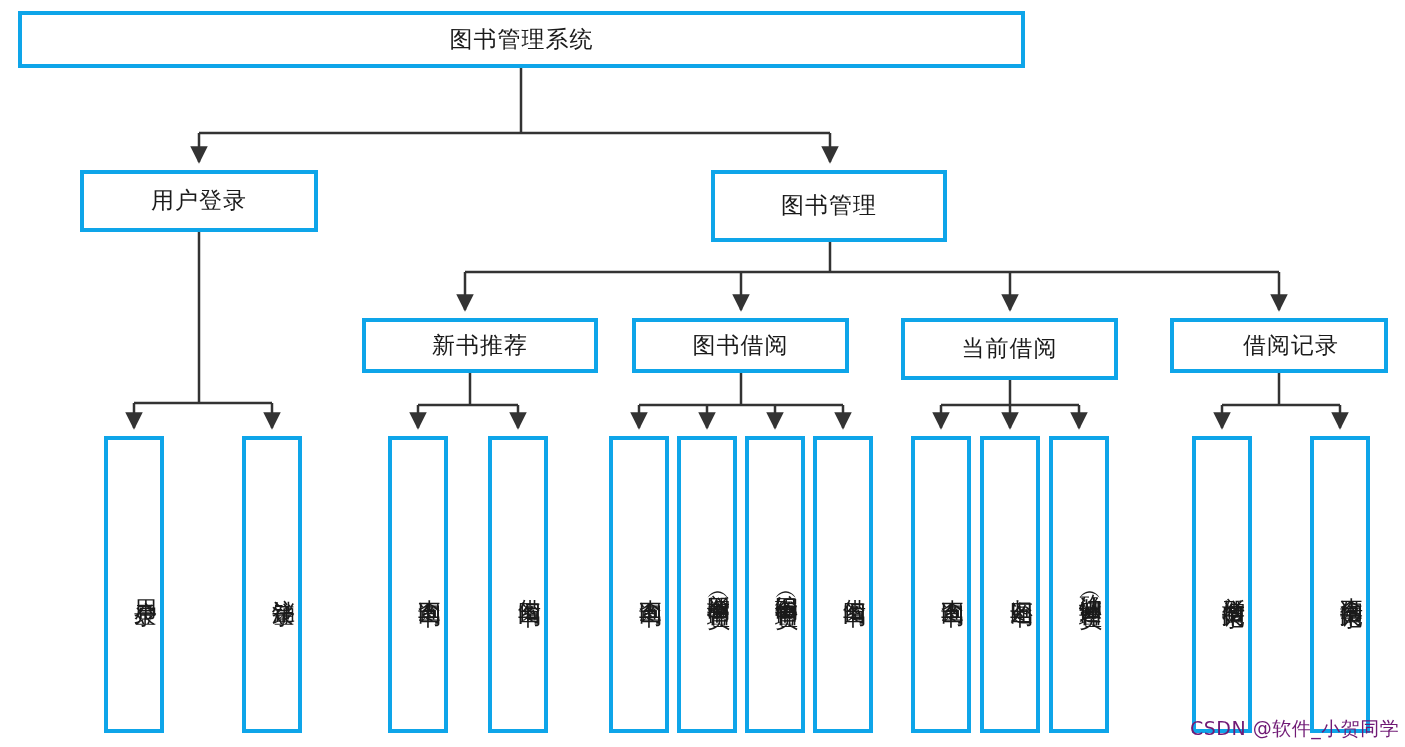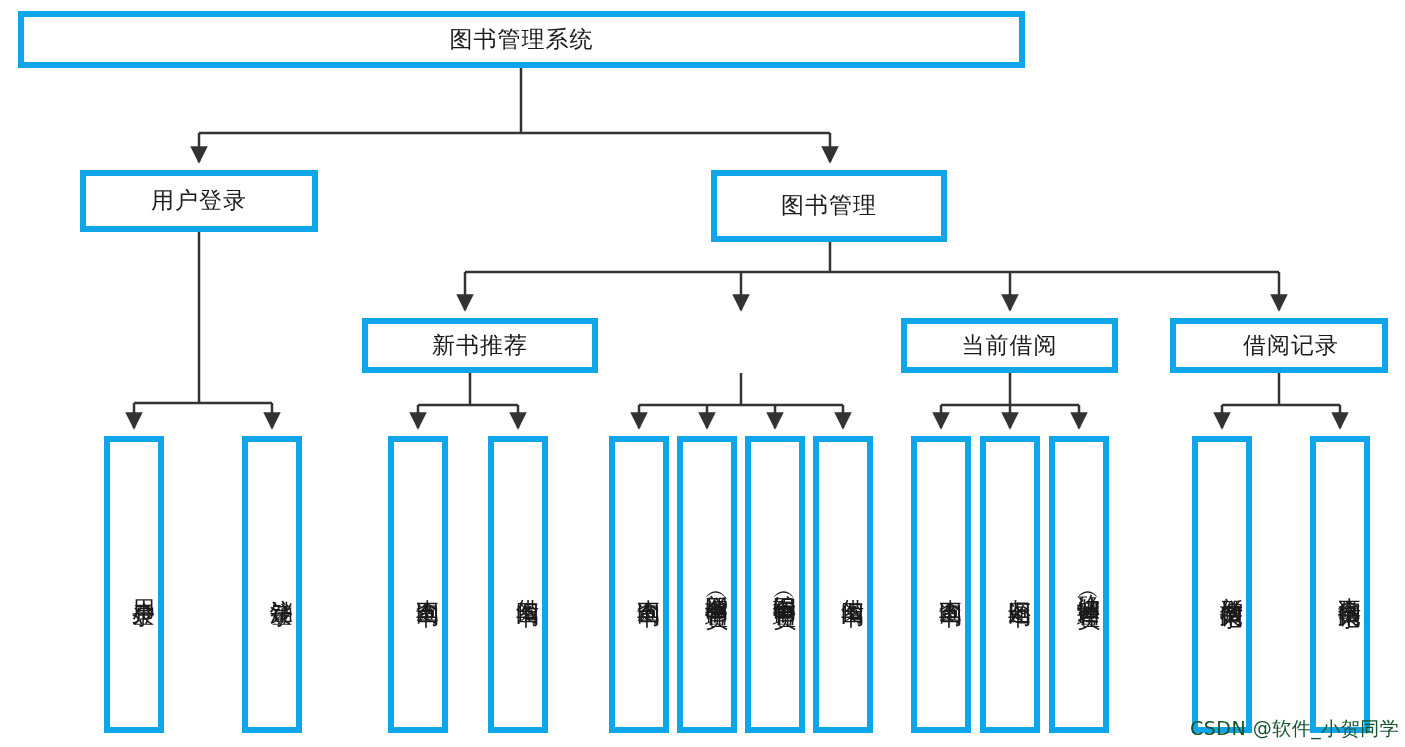--- a/index.html
+++ b/index.html
@@ -23,21 +23,21 @@
     left: 0;
     top: 0;
     width: 1405px;
     height: 747px;
     pointer-events: none;
   }
   .node {
     position: absolute;
     box-sizing: border-box;
     background: #ffffff;
-    border: 6px solid #0ea5e9;
+    border: 4px solid #0ea5e9;
     display: flex;
     align-items: center;
     justify-content: center;
     color: #1a1a1a;
   }
   .node-h {
     font-size: 23px;
     letter-spacing: 1px;
     line-height: 1.1;
     white-space: nowrap;
@@ -59,21 +59,21 @@
     text-align: left;
   }
   .node-v .vtext {
     writing-mode: vertical-rl;
     text-orientation: upright;
     display: block;
   }
   .watermark {
     position: absolute;
     font-size: 19px;
-    color: #14532d;
+    color: #701a75;
     white-space: nowrap;
     letter-spacing: 0.5px;
     font-family: "DejaVu Sans", "Liberation Sans", sans-serif;
   }
 </style>
 </head>
 <body>
 
 <div id="diagram-root">
 
@@ -134,21 +134,24 @@
   <div class="node node-h" style="left:80px; top:170px; width:238px; height:62px;">
     <span>用户登录</span>
   </div>
   <div class="node node-h" style="left:711px; top:170px; width:236px; height:72px;">
     <span>图书管理</span>
   </div>
 
   <div class="node node-h" style="left:362px; top:318px; width:236px; height:55px;">
     <span>新书推荐</span>
   </div>
-  <div class="node node-h" style="left:901px; top:318px; width:217px; height:55px;">
+  <div class="node node-h" style="left:632px; top:318px; width:217px; height:55px;">
+    <span>图书借阅</span>
+  </div>
+  <div class="node node-h" style="left:901px; top:318px; width:217px; height:62px;">
     <span>当前借阅</span>
   </div>
   <div class="node node-h" style="left:1170px; top:318px; width:218px; height:55px;padding-left:24px;">
     <span>借阅记录</span>
   </div>
 
   <div class="node node-v" style="left:104px; top:436px; width:60px; height:297px;">
     <span class="vtext">用户登录</span>
   </div>
   <div class="node node-v" style="left:242px; top:436px; width:60px; height:297px;">

